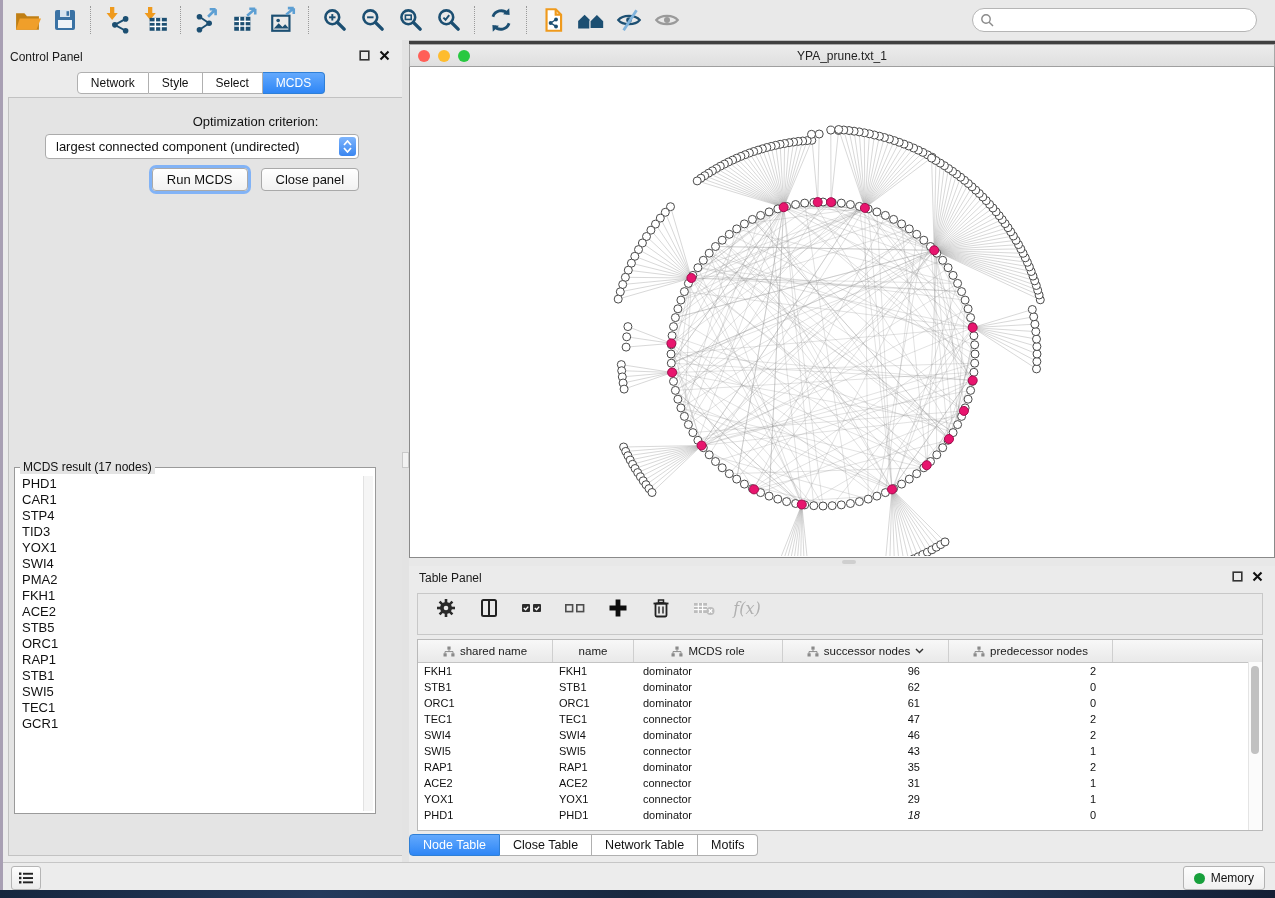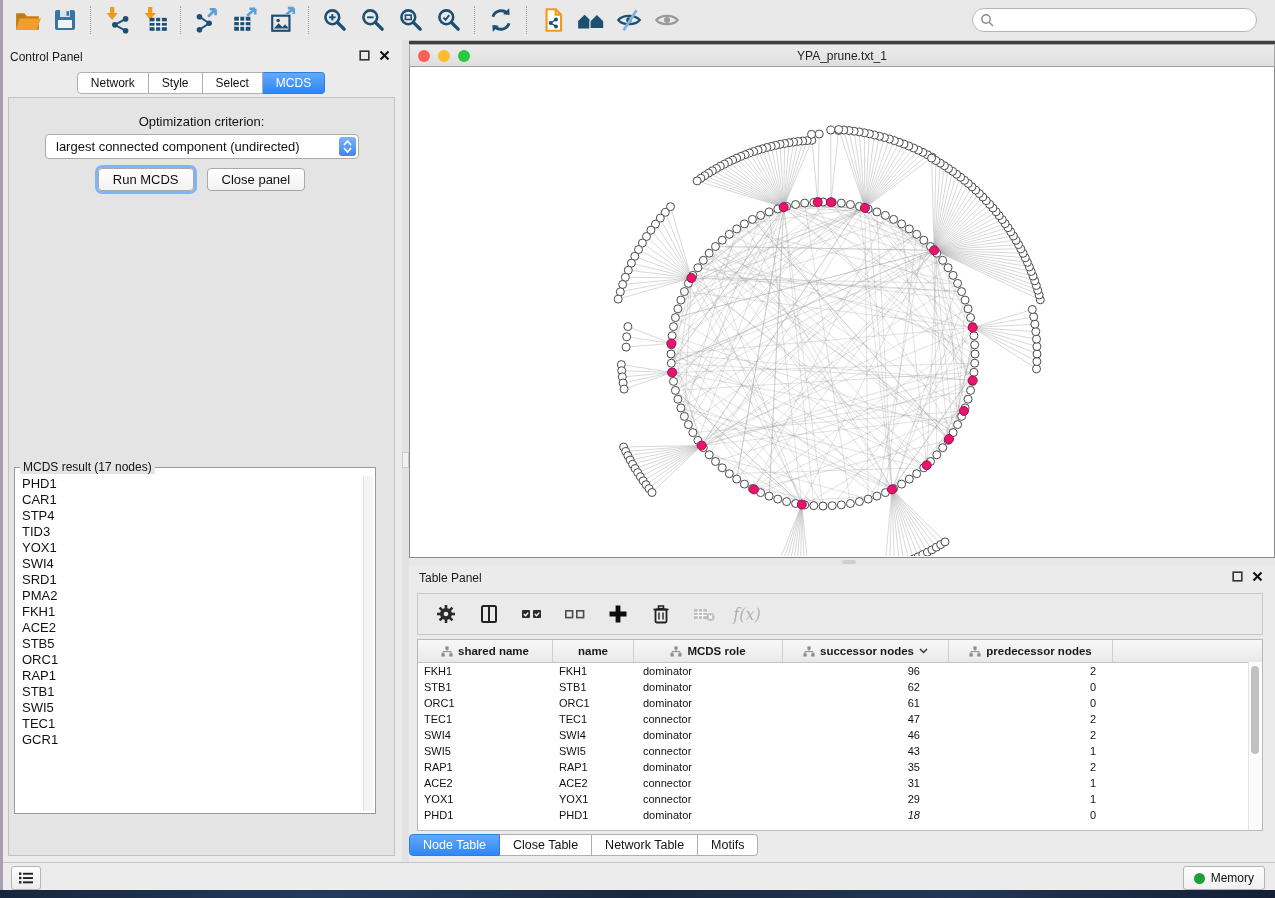--- a/index.html
+++ b/index.html
@@ -19,21 +19,21 @@
   
   .cp{position:absolute;left:0;top:40px;width:402px;height:822px;background:#ebebeb;}
   .panel-titlebar{position:relative;height:24px;display:flex;align-items:center;}
   .panel-titlebar .ptitle{font-size:12px;color:#1a1a1a;margin-left:10px;}
   .pt-icons{position:absolute;right:12px;top:5px;display:flex;gap:9px;align-items:center;}
   .cp-tabs{position:absolute;left:0;top:32px;width:100%;display:flex;justify-content:center;z-index:5;}
   .seg{background:#fff;border:1px solid #b0b0b0;border-left:none;padding:3px 13px;font-size:12px;color:#111;cursor:default;}
   .seg:first-child{border-left:1px solid #b0b0b0;border-radius:4px 0 0 4px;}
   .seg:last-child{border-radius:0 4px 4px 0;}
   .seg.active{background:linear-gradient(#63a9fd,#2e86f6);color:#fff;border-color:#2f7fd6;}
-  .cp-inner{position:absolute;left:8px;top:57px;width:385px;height:757px;background:#e4e4e4;border:1px solid #c2c2c2;}
+  .cp-inner{position:absolute;left:8px;top:57px;width:385px;height:757px;background:#e4e4e4;border:1px solid #c2c2c2;padding-left:36px;}
   .opt-label{position:absolute;top:16px;width:100%;text-align:center;font-size:13px;color:#111;}
   .dropdown{position:absolute;left:36px;top:36px;width:312px;height:23px;background:#fff;border:1px solid #ababab;
             border-radius:4px;display:flex;align-items:center;}
   .dropdown .dval{flex:1;font-size:13px;color:#111;padding-left:10px;white-space:nowrap;overflow:hidden;}
   .dropdown .stepper{width:17px;height:19px;margin-right:2px;border-radius:3px;background:linear-gradient(#7db4fc,#3a86f0);
             display:flex;flex-direction:column;align-items:center;justify-content:center;gap:1px;}
   .btnrow{position:absolute;top:70px;width:100%;display:flex;justify-content:center;gap:13px;}
   .btn{background:linear-gradient(#ffffff,#f1f1f1);border:1px solid #a9a9a9;border-radius:4px;
        font-size:13px;color:#111;padding:3px 14px;height:23px;box-sizing:border-box;}
   .btn.focusring{box-shadow:0 0 0 3px rgba(98,163,252,.75);}
@@ -58,26 +58,26 @@
   .net-title{position:absolute;left:0;width:100%;text-align:center;font-size:12px;color:#222;}
   .net-canvas{position:relative;height:491px;background:#fff;border:1px solid #8a8a8a;border-top:none;box-sizing:border-box;}
   .chord{stroke:#8f8f8f;stroke-opacity:.38;stroke-width:.7;}
   .fanedge{stroke:#a0a0a0;stroke-opacity:.55;stroke-width:.75;}
   .ringnode{fill:#fff;stroke:#4a4a4a;stroke-width:1;}
   .pinknode{fill:#e8156e;stroke:#a50b4e;stroke-width:1;}
 
   
   .tablepanel{position:absolute;left:409px;top:566px;width:866px;height:296px;background:#ebebeb;}
   .table-toolbar{position:absolute;left:8px;top:27px;width:846px;height:42px;background:#eaeaea;
-       border:1px solid #c8c8c8;box-sizing:border-box;display:flex;align-items:center;padding-left:14px;gap:15px;}
+       border:1px solid #c8c8c8;box-sizing:border-box;display:flex;padding-left:14px;gap:15px;}
   .ttbtn{width:28px;height:28px;display:flex;align-items:center;justify-content:center;}
   .fx{font-family:"DejaVu Serif",serif;font-style:italic;font-size:16px;color:#b0b0b0;}
   .tablewrap{position:absolute;left:8px;top:73px;width:846px;height:192px;background:#fff;
        border:1px solid #b9b9b9;box-sizing:border-box;overflow:hidden;}
-  .thead{display:flex;height:22px;background:linear-gradient(#f8f8f8,#e9e9e9);border-bottom:1px solid #c4c4c4;font-weight:bold;}
+  .thead{display:flex;height:22px;background:linear-gradient(#f8f8f8,#e9e9e9);border-bottom:1px solid #c4c4c4;}
   .thcell{display:flex;align-items:center;justify-content:center;gap:5px;font-size:11.5px;color:#1a1a1a;
        border-right:1px solid #cfcfcf;box-sizing:border-box;height:22px;}
   .trow{display:flex;height:16px;align-items:center;}
   .tcell{font-size:11px;color:#111;box-sizing:border-box;white-space:nowrap;overflow:hidden;}
   .vscroll{position:absolute;right:0;top:22px;width:13px;height:168px;background:#fbfbfb;border-left:1px solid #e4e4e4;}
   .vscroll .thumb{position:absolute;left:2px;top:4px;width:8px;height:88px;background:#c1c1c1;border-radius:4px;}
   .table-tabs{position:absolute;left:0;top:268px;width:100%;display:flex;}
   .table-tabs .seg{font-size:12.5px;padding:3px 13px;}
 
   
@@ -299,21 +299,20 @@
       <fieldset class="resultbox">
         <legend>MCDS result (17 nodes)</legend>
         <div style="position:relative;width:100%;height:100%;">
           <div class="mcds-list" id="mcds-list">
               <div class="mcds-item">PHD1</div>
               <div class="mcds-item">CAR1</div>
               <div class="mcds-item">STP4</div>
               <div class="mcds-item">TID3</div>
               <div class="mcds-item">YOX1</div>
               <div class="mcds-item">SWI4</div>
-              <div class="mcds-item">SRD1</div>
               <div class="mcds-item">PMA2</div>
               <div class="mcds-item">FKH1</div>
               <div class="mcds-item">ACE2</div>
               <div class="mcds-item">STB5</div>
               <div class="mcds-item">ORC1</div>
               <div class="mcds-item">RAP1</div>
               <div class="mcds-item">STB1</div>
               <div class="mcds-item">SWI5</div>
               <div class="mcds-item">TEC1</div>
               <div class="mcds-item">GCR1</div>

